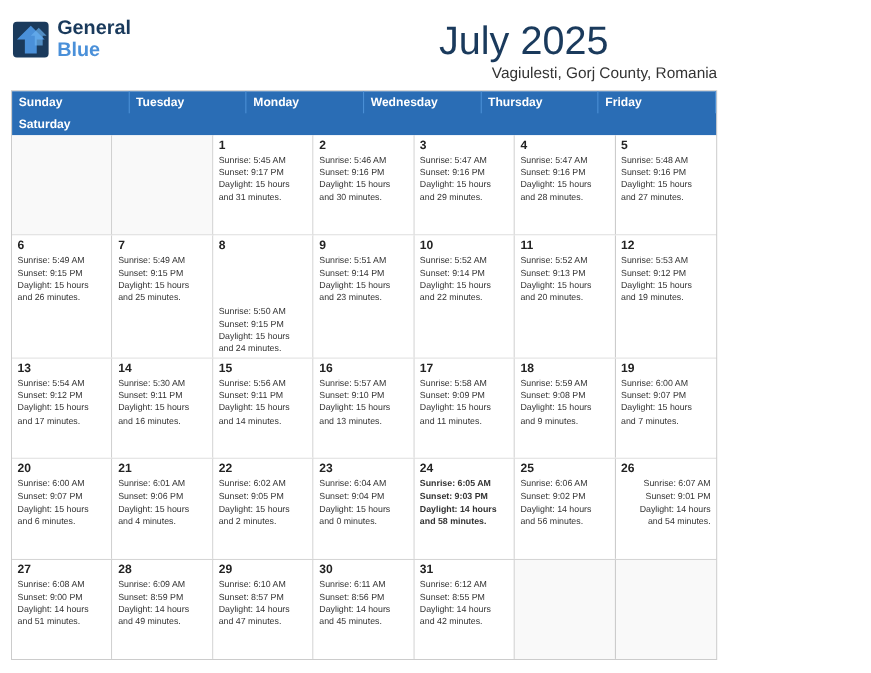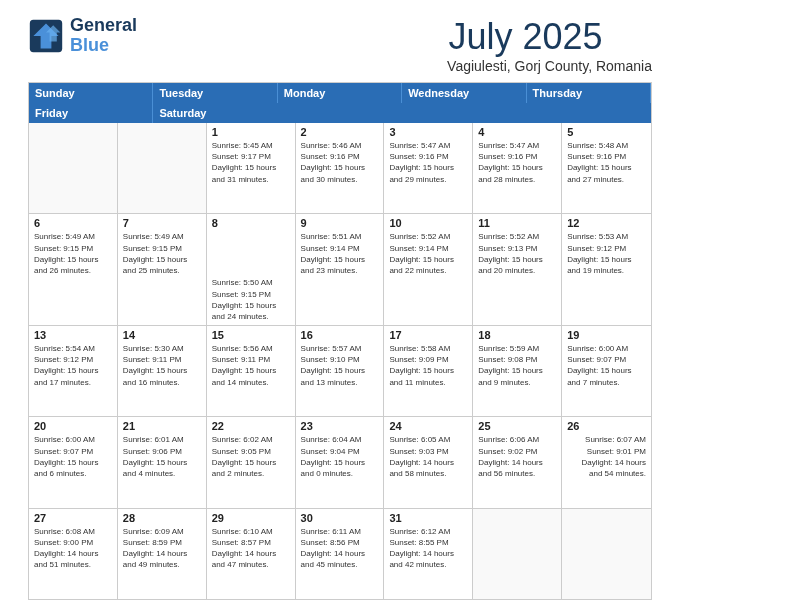--- a/index.html
+++ b/index.html
@@ -6,21 +6,21 @@
     body {
       font-family: Arial, sans-serif;
       background: #fff;
       width: 792px;
       height: 612px;
       overflow: hidden;
     }
     .page {
       width: 672px;
       height: 612px;
-      padding: 16px 20px 12px 28px;
+      padding: 16px 20px 12px 10px;
       display: flex;
       flex-direction: column;
     }
     .header {
       display: flex;
       justify-content: space-between;
       align-items: flex-start;
       margin-bottom: 8px;
     }
     .logo {
@@ -32,41 +32,41 @@
       font-size: 18px;
       font-weight: bold;
       color: #1a3a5c;
       line-height: 1.1;
     }
     .logo-icon {
       width: 36px;
       height: 36px;
     }
     .title-block {
-      text-align: center;
+      text-align: left;
     }
     .month-title {
       font-size: 36px;
       color: #1a3a5c;
       font-weight: normal;
     }
     .subtitle {
       font-size: 14px;
       color: #333;
       margin-left: 48px;
     }
     .calendar {
       flex: 1;
       display: flex;
       flex-direction: column;
       border: 1px solid #ccc;
     }
     .cal-header {
       display: grid;
-      grid-template-columns: repeat(5, 1fr);
+      grid-template-columns: repeat(6, 1fr);
       background: #2a6db5;
     }
     .cal-header-cell {
       color: #fff;
       font-size: 11px;
       font-weight: bold;
       padding: 4px 6px;
       text-align: left;
       border-right: 1px solid #4a8fd5;
     }
@@ -304,21 +304,21 @@
           </div>
           <div class="cal-cell">
             <div class="day-num">23</div>
             <div class="cell-text" style="white-space: pre-line;">Sunrise: 6:04 AM
 Sunset: 9:04 PM
 Daylight: 15 hours
 and 0 minutes.</div>
           </div>
           <div class="cal-cell">
             <div class="day-num">24</div>
-            <div class="cell-text" style="white-space: pre-line;">Sunrise: 6:05 AM
+            <div class="cell-text" style="white-space: pre-line; font-weight: bold;">Sunrise: 6:05 AM
 Sunset: 9:03 PM
 Daylight: 14 hours
 and 58 minutes.</div>
           </div>
           <div class="cal-cell">
             <div class="day-num">25</div>
             <div class="cell-text" style="white-space: pre-line;">Sunrise: 6:06 AM
 Sunset: 9:02 PM
 Daylight: 14 hours
 and 56 minutes.</div>

